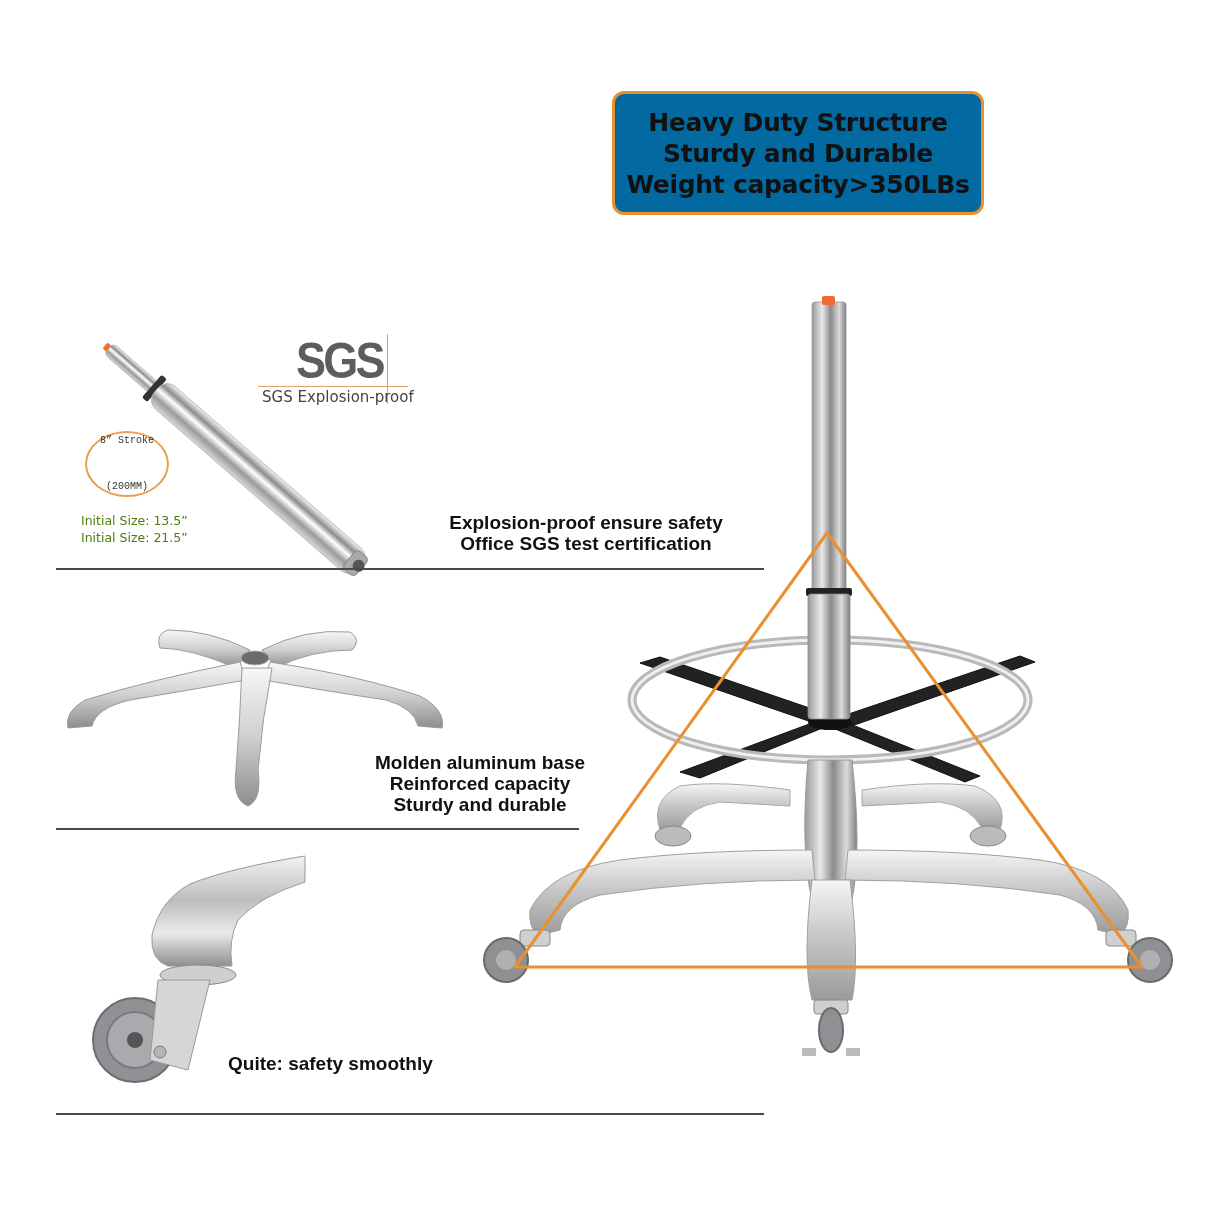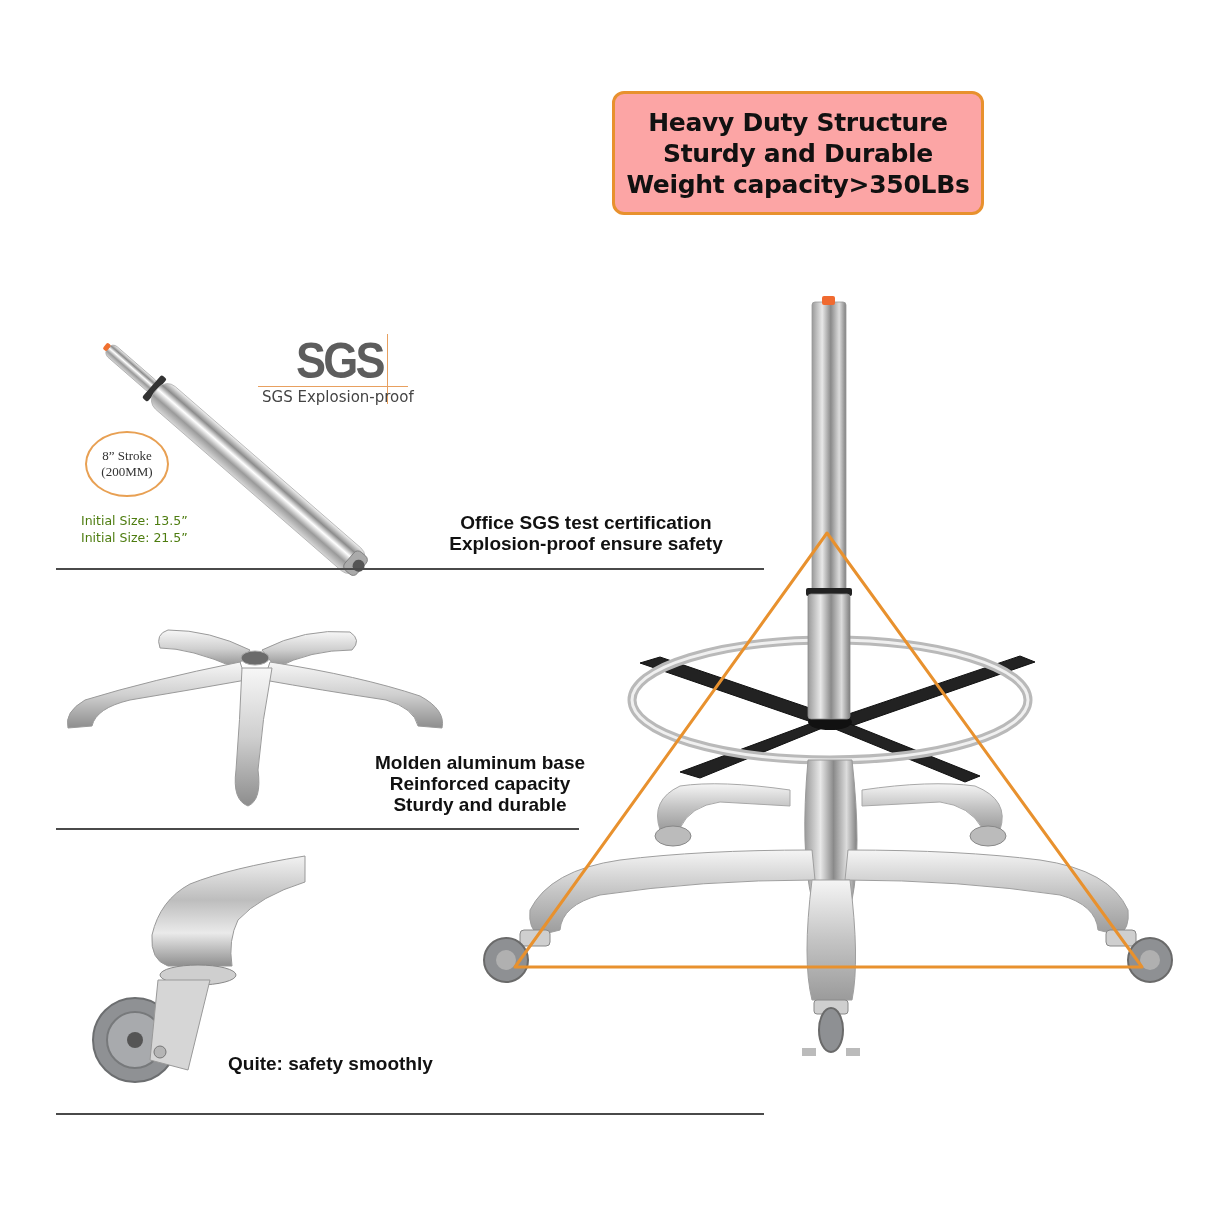--- a/index.html
+++ b/index.html
@@ -1,35 +1,35 @@
 <!DOCTYPE html>
 <html><head>
 <meta charset="utf-8">
 <style>
   html, body { margin:0; padding:0; background:#ffffff; }
   body { width:1214px; height:1214px; position:relative; overflow:hidden; font-family:"Liberation Sans", sans-serif; color:#111; }
   .abs { position:absolute; }
 
   
-  .headline-box { left:612px; top:91px; width:372px; height:124px; border:3px solid #e8912e; border-radius:12px; box-sizing:border-box; display:flex; flex-direction:column; justify-content:center; align-items:center; background:#fca5a5; }
+  .headline-box { left:612px; top:91px; width:372px; height:124px; border:3px solid #e8912e; border-radius:12px; box-sizing:border-box; display:flex; flex-direction:column; justify-content:center; align-items:center; background:#0369a1; }
   .headline-line { font-family:"DejaVu Sans", sans-serif; font-weight:bold; font-size:25px; line-height:31px; color:#111; letter-spacing:-0.3px; white-space:nowrap; }
 
   
   .caption { font-family:"Liberation Sans", sans-serif; font-weight:bold; font-size:19px; line-height:21px; color:#111; white-space:nowrap; }
   .caption.center { text-align:center; }
 
   .divider { height:2px; background:#4a4a4a; }
 
   
   .sgs-logo { left:296px; top:336px; font-family:"Liberation Sans", sans-serif; font-weight:bold; font-size:50px; color:#5d5d5d; letter-spacing:-3px; transform:scaleX(0.9); transform-origin:left top; line-height:50px; }
   .sgs-sub { left:262px; top:388px; font-family:"DejaVu Sans", sans-serif; font-size:15px; color:#444; white-space:nowrap; }
   .sgs-hline { left:258px; top:386px; width:150px; height:1px; background:#e8a060; }
   .sgs-vline { left:387px; top:334px; width:1px; height:70px; background:#e8a060; }
 
-  .stroke-circle { left:85px; top:431px; width:80px; height:62px; border:2px solid #e8a053; border-radius:50%; display:flex; flex-direction:column; align-items:center; justify-content:center; font-family:Liberation Serif, serif; font-size:13px; line-height:16px; color:#333; }
+  .stroke-circle { left:85px; top:431px; width:80px; height:62px; border:2px solid #e8a053; border-radius:50%; display:flex; flex-direction:column; align-items:center; justify-content:space-between; font-family:Liberation Mono, monospace; font-size:10px; line-height:16px; color:#333; }
   .init-size { font-family:"DejaVu Sans", sans-serif; font-size:12.5px; line-height:17px; color:#4d7c0f; white-space:nowrap; }
 
   svg { position:absolute; overflow:visible; }
 </style>
 </head>
 <body>
 
 <div class="abs headline-box">
   <div class="headline-line">Heavy Duty Structure</div>
   <div class="headline-line">Sturdy and Durable</div>
@@ -67,22 +67,22 @@
 <div class="abs sgs-sub">SGS Explosion-proof</div>
 
 <div class="abs stroke-circle">
   <span>8” Stroke</span>
   <span>(200MM)</span>
 </div>
 <div class="abs init-size" style="left:81px;top:512px;">Initial Size: 13.5”</div>
 <div class="abs init-size" style="left:81px;top:529px;">Initial Size: 21.5”</div>
 
 <div class="abs caption center" style="left:426px;top:512px;width:320px;">
+  <div>Explosion-proof ensure safety</div>
   <div>Office SGS test certification</div>
-  <div>Explosion-proof ensure safety</div>
 </div>
 <div class="abs divider" style="left:56px;top:568px;width:708px;"></div>
 
 <svg style="left:0;top:0;" width="1214" height="1214">
   <defs>
     <linearGradient id="alu" x1="0" y1="0" x2="0" y2="1">
       <stop offset="0" stop-color="#f7f7f7"></stop>
       <stop offset="0.5" stop-color="#cfcfcf"></stop>
       <stop offset="1" stop-color="#8d8d8d"></stop>
     </linearGradient>

